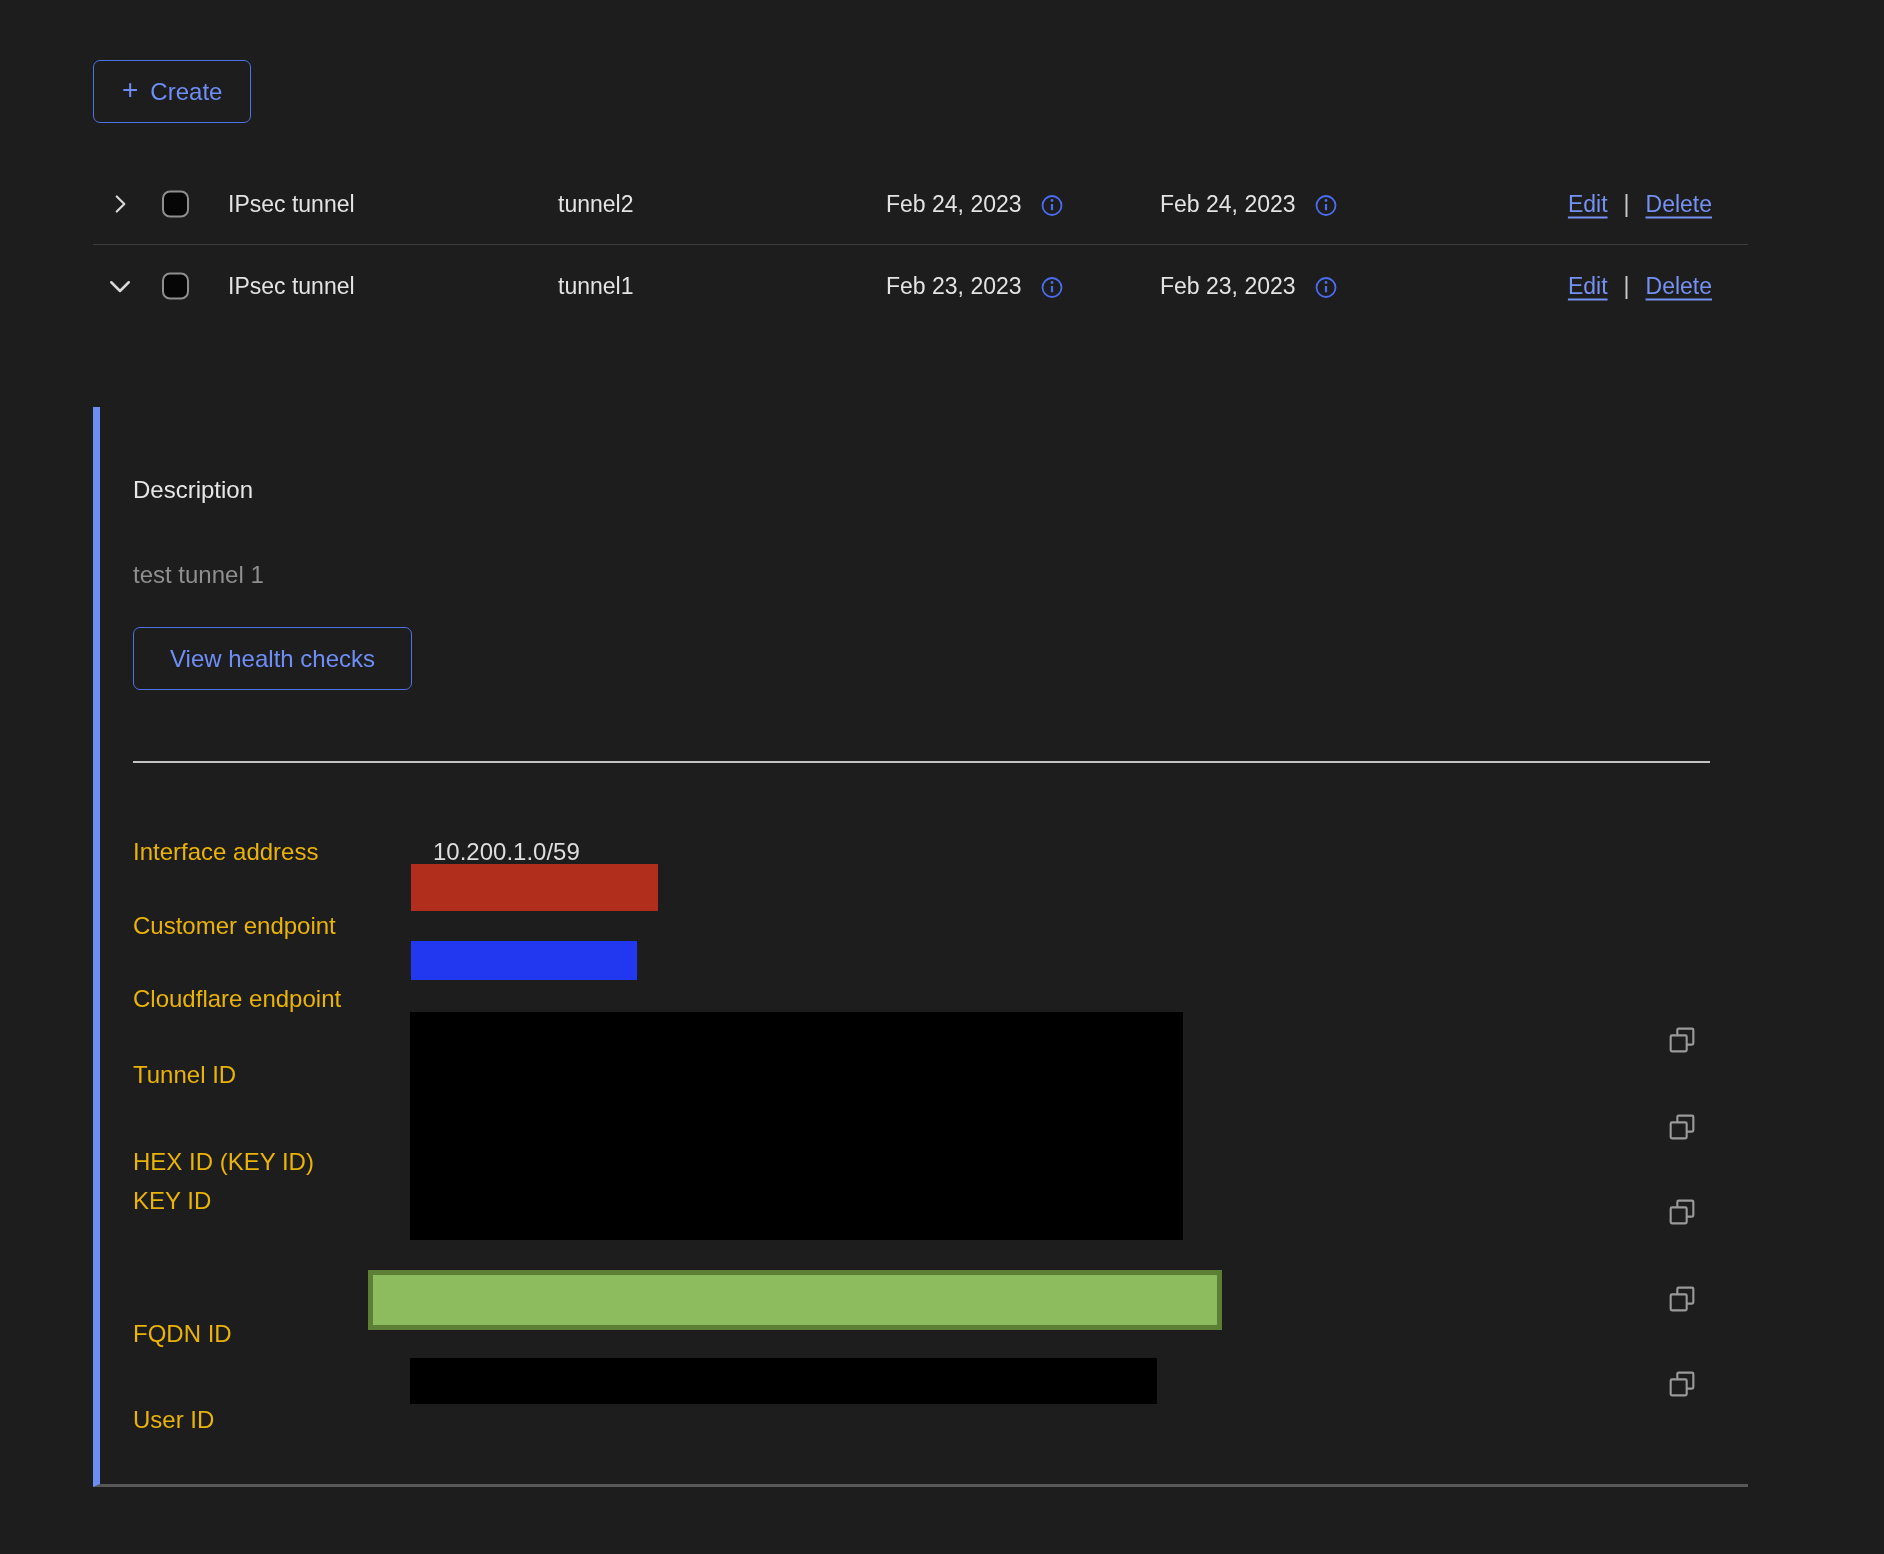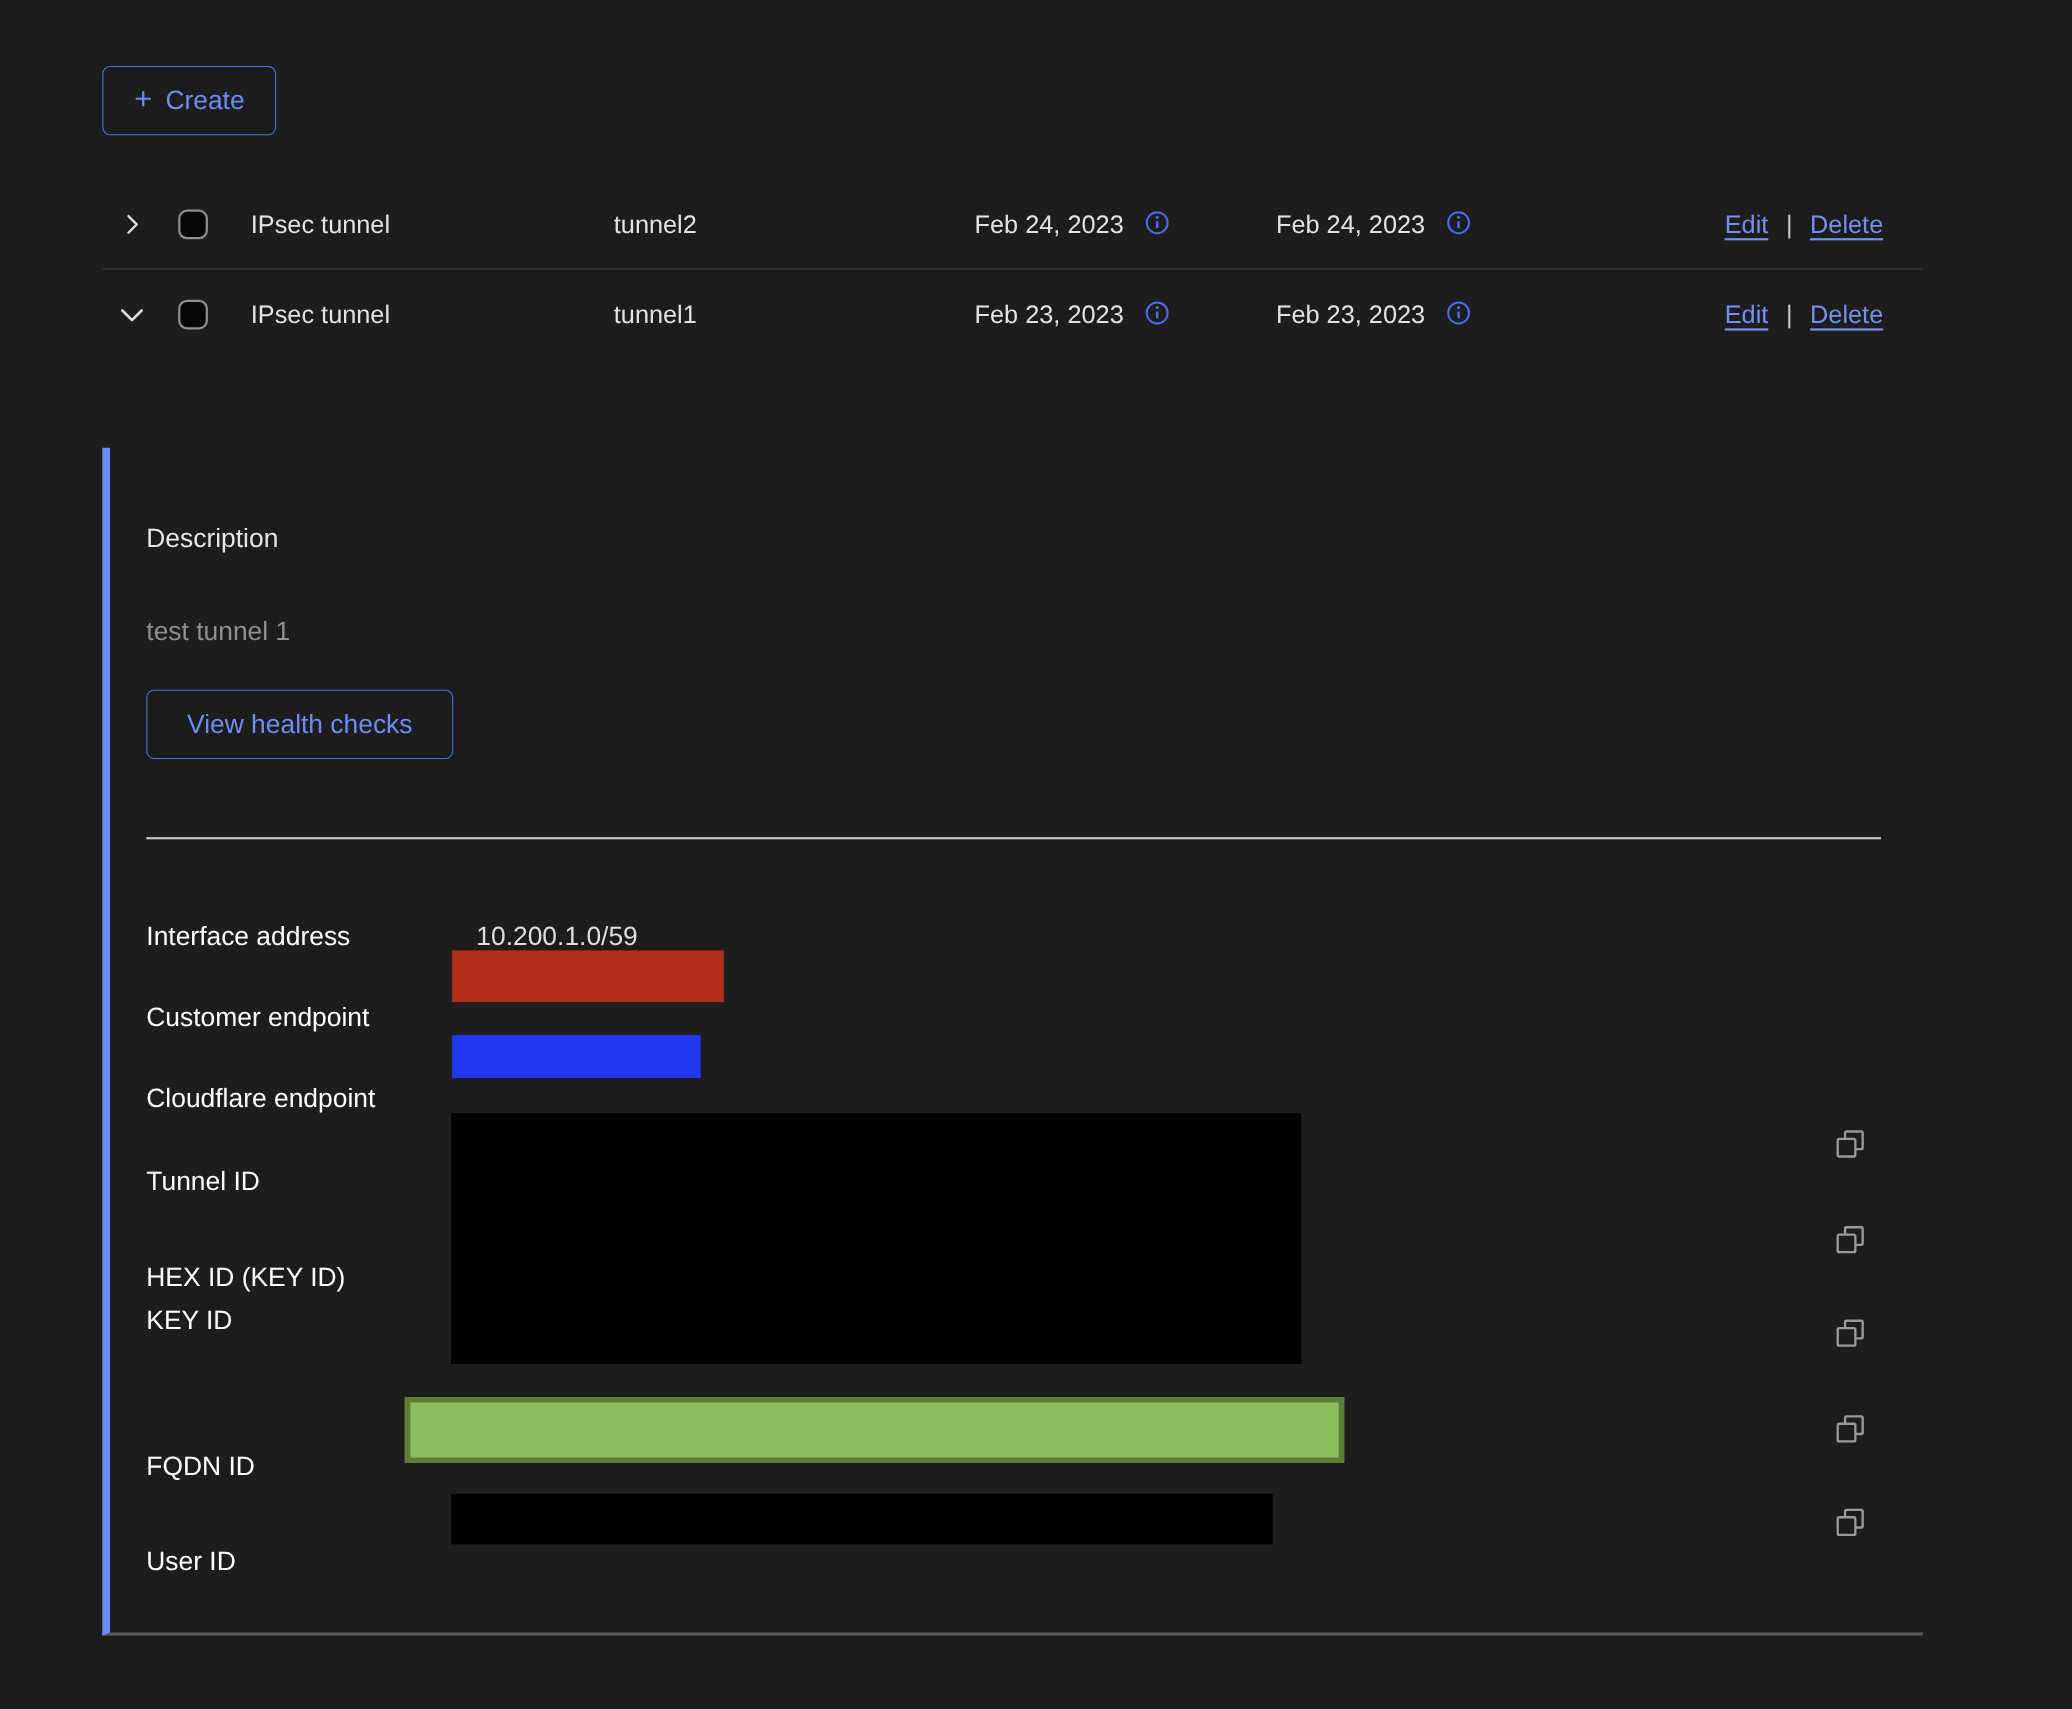--- a/index.html
+++ b/index.html
@@ -29,39 +29,39 @@
   .c-type     { left:135px; }
   .c-name     { left:465px; }
   .c-created  { left:793px; }
   .c-modified { left:1067px; }
   .c-actions  { right:36px; display:flex; align-items:flex-start; gap:16px; }
   .thead .cell { font-weight:700; color:#ededed; }
   .checkbox {
     width:27px; height:27px; border:2px solid #8f8f8f; border-radius:8px;
     background:#060606; cursor:pointer;
   }
-  .date-cell { display:flex; align-items:flex-start; gap:18px; }
+  .date-cell { display:flex; align-items:flex-end; gap:18px; }
   .link { color:#7591f2; text-decoration:underline; text-underline-offset:5px; font-size:23px; cursor:pointer; }
   .action-sep { color:#c9c9c9; font-size:23px; }
   
   .panel {
     position:absolute; left:93px; top:407px; width:1655px; height:1080px;
     border-left:7px solid #6d8df6; border-bottom:3px solid #585858;
   }
   .panel .abs { position:absolute;margin-top:36px; }
   .p-desc-label { left:33px; top:33px; font-size:24px; color:#e6e6e6; }
   .p-desc-value { left:33px; top:118px; font-size:24px; color:#8f8f8f; }
   .health-btn {
     left:33px; top:184px; height:63px; padding:4px 36px;
     display:flex; align-items:center; background:transparent;
     border:1.5px solid #4d72e3; border-radius:7px;
     color:#6e8ef6; font-size:24px; font-family:inherit; cursor:pointer;
   }
   .p-divider { left:33px; top:318px; width:1577px; height:2px; background:#c4c4c4; }
-  .f-label { left:33px; font-size:24px; color:#ffffff; white-space:nowrap; }
+  .f-label { left:33px; font-size:24px; color:#eab308; white-space:nowrap; }
   .f-value { font-size:24px; color:#dedede; white-space:nowrap; }
   .redaction { position:absolute; }
   .redaction.green { border-style:solid; border-width:5px; }
   .copy-btn {
     position:absolute; left:1565px; width:34px; height:34px;
     background:transparent; border:none; padding:0; cursor:pointer;
     display:flex; align-items:center; justify-content:center;
   }
 </style>
 </head>

